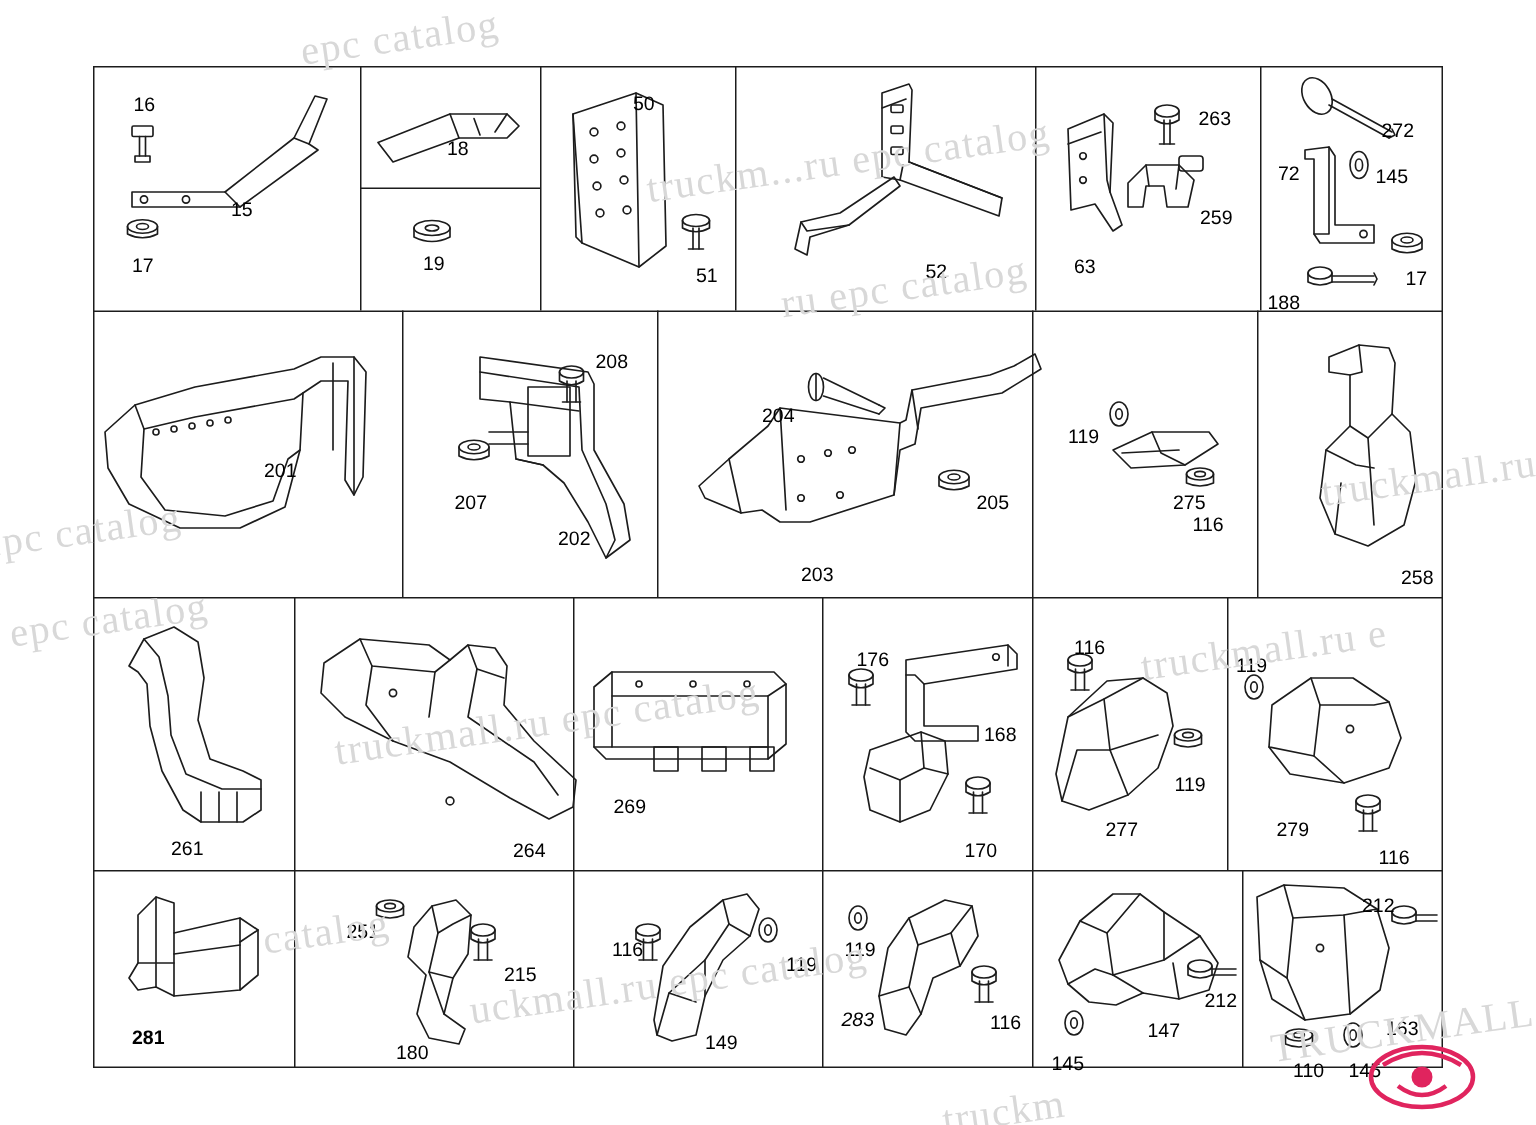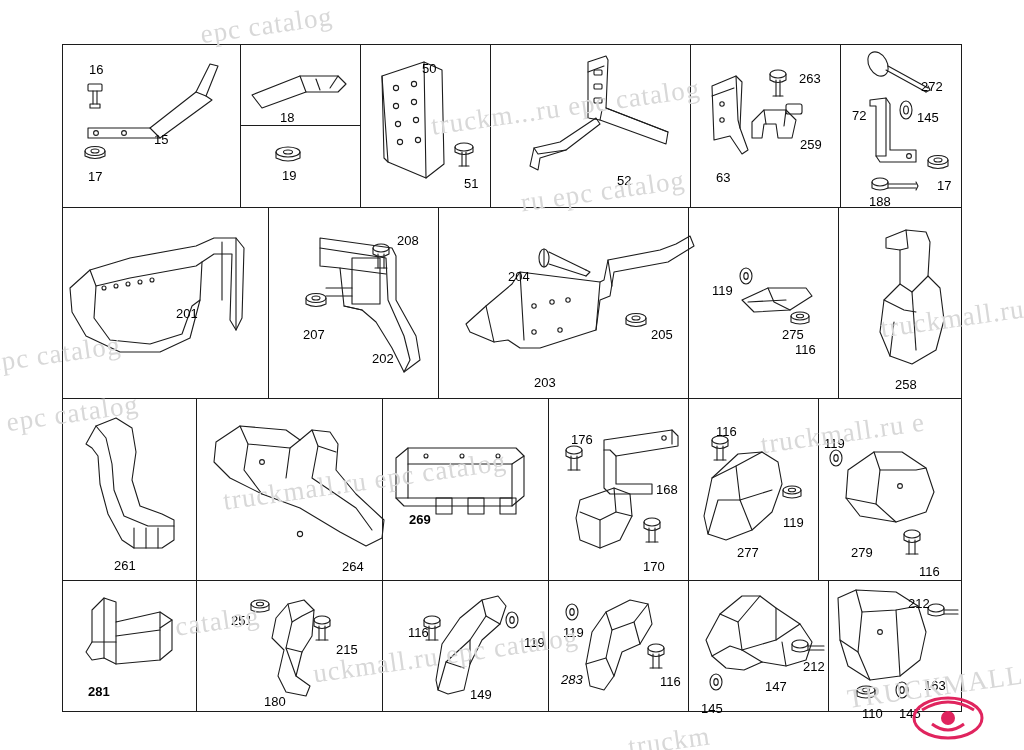--- a/index.html
+++ b/index.html
@@ -531,47 +531,47 @@
         <ellipse cx="902" cy="690" rx="6" ry="8"></ellipse>
         <ellipse cx="902" cy="690" rx="2.2" ry="3.4"></ellipse>
       </g>
     </svg>
   </div>
 
   <div id="callouts">
       <div class="lbl" style="left: 89px; top: 62px;">16</div>
       <div class="lbl" style="left: 154px; top: 132px;">15</div>
       <div class="lbl" style="left: 88px; top: 169px;">17</div>
-      <div class="lbl" style="left: 280px; top: 91px; margin-top: 19px;">18</div>
+      <div class="lbl" style="left: 298px; top: 91px;">18</div>
       <div class="lbl" style="left: 282px; top: 168px;">19</div>
       <div class="lbl" style="left: 422px; top: 61px;">50</div>
       <div class="lbl" style="left: 464px; top: 176px;">51</div>
       <div class="lbl" style="left: 617px; top: 173px;">52</div>
       <div class="lbl" style="left: 799px; top: 71px;">263</div>
       <div class="lbl" style="left: 800px; top: 137px;">259</div>
       <div class="lbl" style="left: 716px; top: 170px;">63</div>
       <div class="lbl" style="left: 921px; top: 79px;">272</div>
       <div class="lbl" style="left: 852px; top: 108px;">72</div>
       <div class="lbl" style="left: 917px; top: 110px;">145</div>
       <div class="lbl" style="left: 937px; top: 178px;">17</div>
-      <div class="lbl" style="left: 869px; top: 194px;">188</div>
+      <div class="lbl" style="left: 845px; top: 194px;">188</div>
       <div class="lbl" style="left: 176px; top: 306px;">201</div>
       <div class="lbl" style="left: 397px; top: 233px;">208</div>
       <div class="lbl" style="left: 303px; top: 327px;">207</div>
       <div class="lbl" style="left: 372px; top: 351px;">202</div>
       <div class="lbl" style="left: 508px; top: 233px; margin-top: 36px;">204</div>
       <div class="lbl" style="left: 651px; top: 327px;">205</div>
       <div class="lbl" style="left: 534px; top: 375px;">203</div>
       <div class="lbl" style="left: 712px; top: 283px;">119</div>
       <div class="lbl" style="left: 782px; top: 327px;">275</div>
       <div class="lbl" style="left: 795px; top: 342px;">116</div>
-      <div class="lbl" style="left: 895px; top: 377px; text-align: right;">258</div>
+      <div class="lbl" style="left: 934px; top: 377px; text-align: right;">258</div>
       <div class="lbl" style="left: 114px; top: 558px;">261</div>
       <div class="lbl" style="left: 342px; top: 559px;">264</div>
-      <div class="lbl" style="left: 409px; top: 512px; font-weight: bold;">269</div>
+      <div class="lbl" style="left: 409px; top: 530px;">269</div>
       <div class="lbl" style="left: 571px; top: 432px;">176</div>
       <div class="lbl" style="left: 656px; top: 482px;">168</div>
       <div class="lbl" style="left: 643px; top: 559px;">170</div>
       <div class="lbl" style="left: 716px; top: 424px;">116</div>
       <div class="lbl" style="left: 783px; top: 515px;">119</div>
       <div class="lbl" style="left: 737px; top: 545px;">277</div>
       <div class="lbl" style="left: 824px; top: 436px;">119</div>
       <div class="lbl" style="left: 851px; top: 545px;">279</div>
       <div class="lbl" style="left: 919px; top: 564px;">116</div>
       <div class="lbl" style="left: 88px; top: 684px; font-weight: bold;">281</div>

